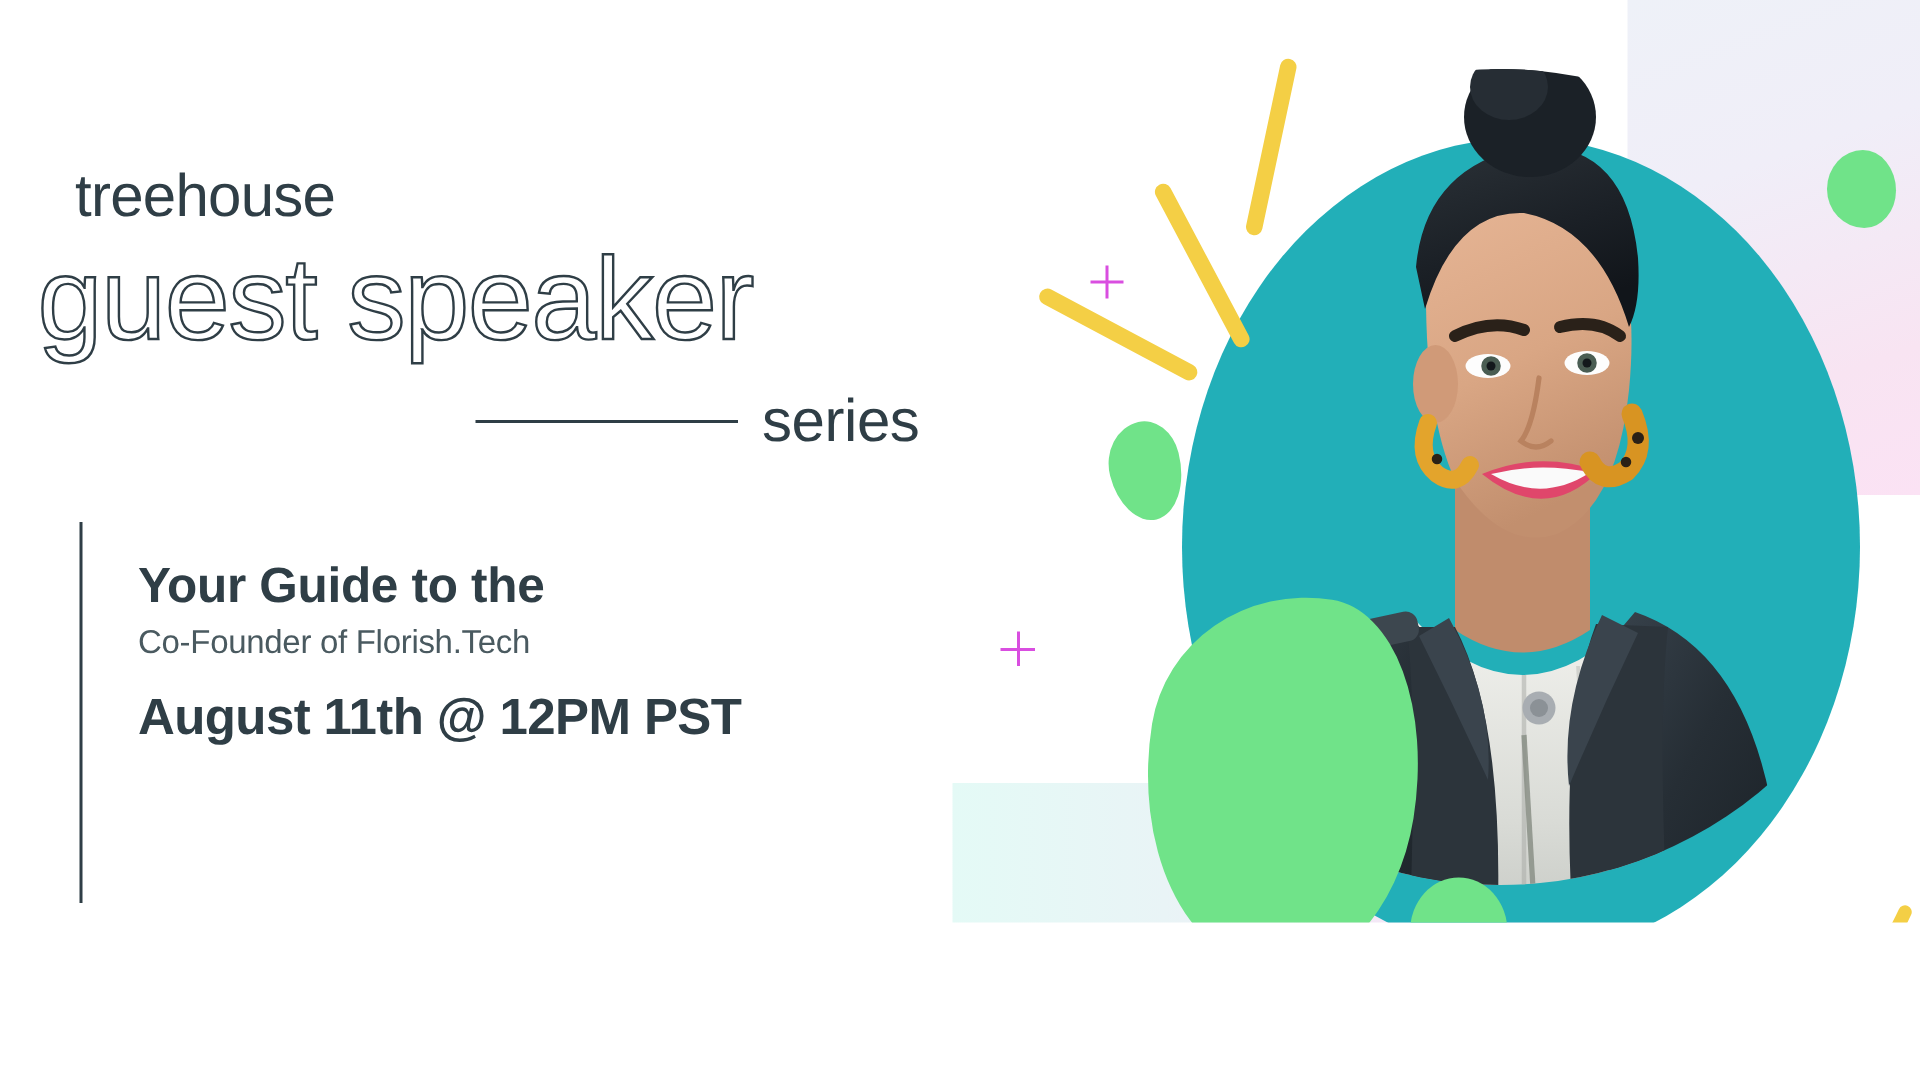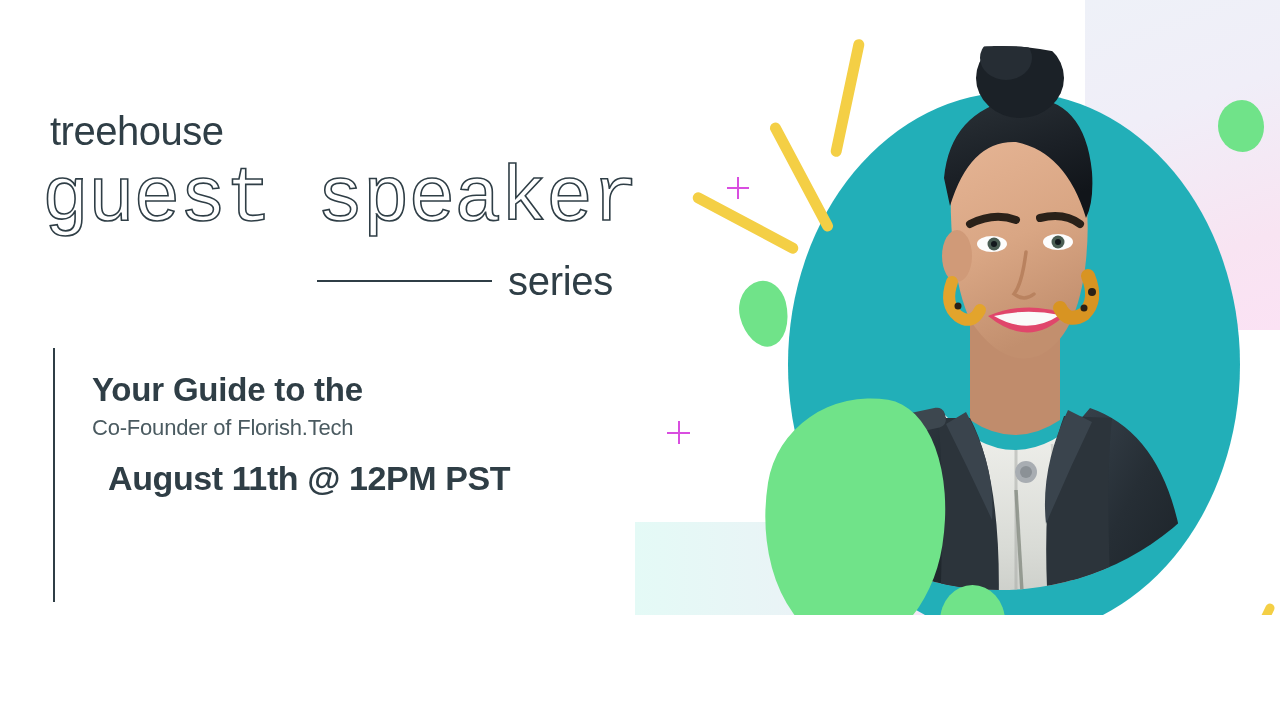--- a/index.html
+++ b/index.html
@@ -79,26 +79,25 @@
   
   .portrait { position:absolute; left:820px; top:20px; width:400px; height:640px; }
 
   
   .brand {
     position:absolute; left:50px; top:109px;
     font-size:40px; font-weight:400; letter-spacing:-0.5px;
     color:#2f3e46;
   }
   .headline-outline {
-    position:absolute; left:42px; top:160px;
+    position:absolute; left:25px; top:160px;
     font-size:78px; font-weight:400; letter-spacing:-1px;
     color:transparent;
     -webkit-text-stroke:1.6px #2f3e46;
     line-height:1;
-    font-family:Liberation Mono, monospace;
   }
   .series-row {
     position:absolute; left:305px; top:255px; width:320px; height:52px;
     display:flex; align-items:center; gap:16px;justify-content:center;
   }
   .series-rule { flex:0 0 175px; height:1.6px; background:#2f3e46; }
   .series-word {
     font-size:40px; font-weight:400; color:#2f3e46; letter-spacing:-0.3px;
   }
 
@@ -115,21 +114,21 @@
     margin-top:16px;
     font-size:22px; font-weight:400; color:#4a5a60; line-height:1.45;
     letter-spacing:-0.2px;
   }
   .info-role {
     font-size:22px; font-weight:400; color:#4a5a60; line-height:1.45;
     letter-spacing:-0.2px;
   }
   .info-date {
     margin-top:16px;
-    font-size:34px; font-weight:700; color:#2f3e46; letter-spacing:-0.4px;margin-left:16px;
+    font-size:34px; font-weight:700; color:#2f3e46; letter-spacing:-0.4px;
   }
 </style>
 </head>
 <body>
 
 <div id="stage">
 
   <div class="panel-tr"></div>
   <div class="panel-bl"></div>
 

